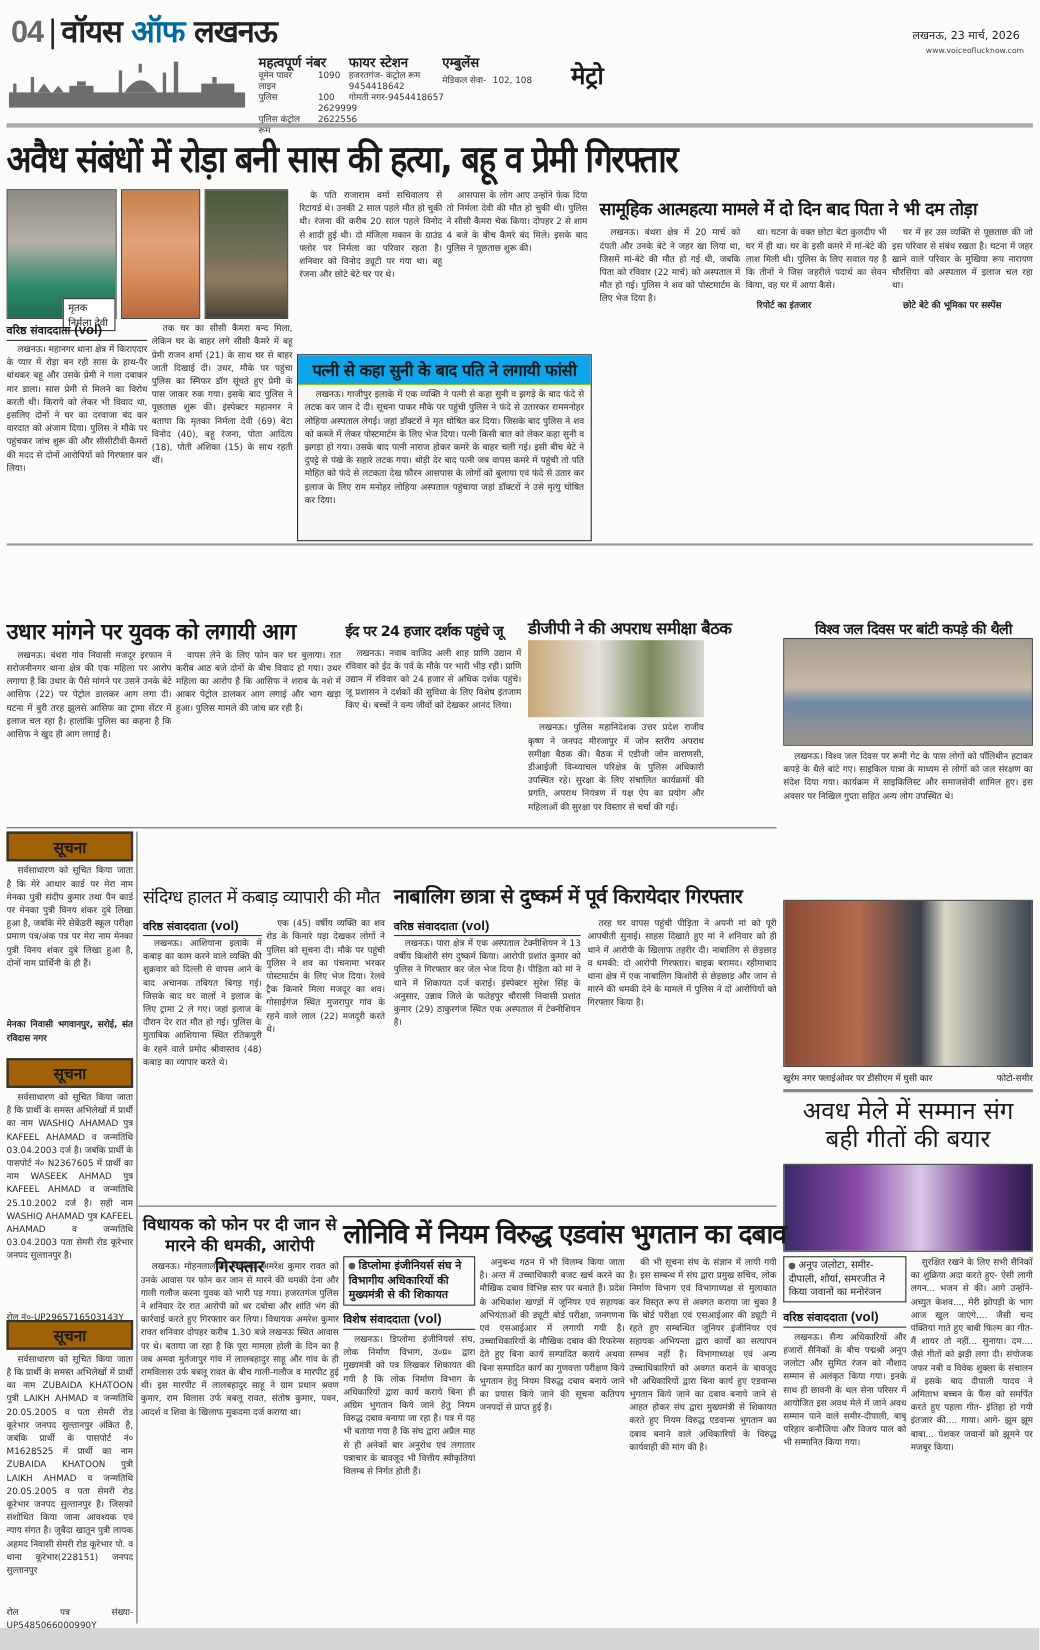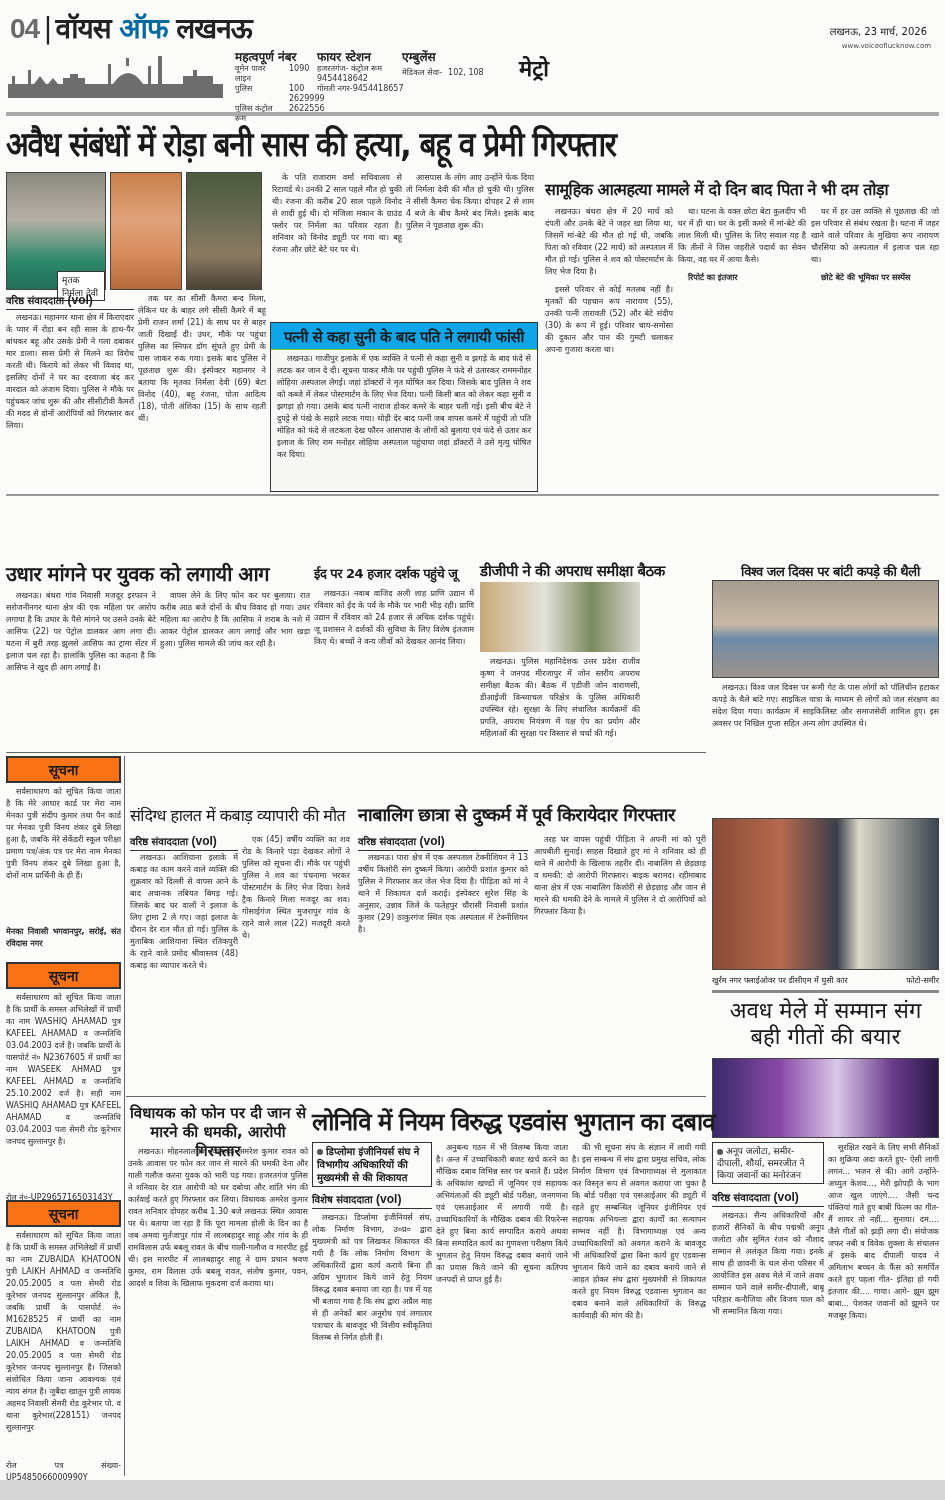--- a/index.html
+++ b/index.html
@@ -23,21 +23,21 @@
   .headline-main { left: 6px; top: 120px; width: 935px; font-size: 34px; font-weight: bold; letter-spacing: -1.5px; white-space: nowrap; font-family: "DejaVu Sans", sans-serif; transform: scaleX(0.88); transform-origin: left; }
   .photo { border: 1px solid #444; }
   .caption-box { background: #fff; border: 1px solid #333; font-size: 9px; padding: 1px 4px; }
   .byline { font-size: 10px; font-weight: bold; border-bottom: 1px solid #333; padding-bottom: 2px; }
   .byline b { font-family: "Liberation Sans", sans-serif; font-size: 12px; }
   .col { font-size: 8px; line-height: 12px; color: #2a2a2a; text-align: justify; overflow: hidden; }
   .col p { text-indent: 10px; }
   .h2 { font-size: 20px; font-weight: bold; white-space: nowrap; letter-spacing: -0.5px; }
   .h2l { font-size: 19px; font-weight: normal; white-space: nowrap; letter-spacing: -0.5px; }
   .box { border: 1px solid #333; }
-  .suchna { border: 2px solid #333; background: #f97316; text-align: center; font-weight: bold; font-size: 14px; padding: 2px 0; }
+  .suchna { border: 2px solid #333; background: #a16207; text-align: center; font-weight: bold; font-size: 14px; padding: 2px 0; }
   .vrule { width: 1px; background: #666; }
   .hrule { height: 1px; background: #666; }
   .pic { background: linear-gradient(135deg, #8a7d70, #c9b9a6 40%, #6f7f8a 70%, #3b4650); }
   .bottom-bar { left: 0; top: 1480px; width: 945px; height: 20px; background: #d6d6d6; }
   .bullet { display: inline-block; width: 6px; height: 6px; background: #555; border-radius: 50%; margin-right: 3px; vertical-align: middle; }
 </style>
 </head>
 <body>
 
 <div class="abs masthead-title">
@@ -133,21 +133,20 @@
 <div class="abs box" style="left:270px;top:322px;width:268px;height:170px;background:#f7f7f5;">
   <div class="h2" style="font-size:15px;padding:3px 6px;background:#0ea5e9;border-bottom:1px solid #84cc16;text-align:center;">पत्नी से कहा सुनी के बाद पति ने लगायी फांसी</div>
   <div class="col" style="padding:3px 6px;height:140px;">
       <p>लखनऊ। गाजीपुर इलाके में एक व्यक्ति ने पत्नी से कहा सुनी व झगड़े के बाद फंदे से लटक कर जान दे दी। सूचना पाकर मौके पर पहुंची पुलिस ने फंदे से उतारकर राममनोहर लोहिया अस्पताल लेगई। जहां डॉक्टरों ने मृत घोषित कर दिया। जिसके बाद पुलिस ने शव को कब्जे में लेकर पोस्टमार्टम के लिए भेज दिया। पत्नी किसी बात को लेकर कहा सुनी व झगड़ा हो गया। उसके बाद पत्नी नाराज होकर कमरे के बाहर चली गई। इसी बीच बेटे ने दुपट्टे से पंखे के सहारे लटक गया। थोड़ी देर बाद पत्नी जब वापस कमरे में पहुंची तो पति मोहित को फंदे से लटकता देख फौरन आसपास के लोगों को बुलाया एवं फंदे से उतार कर इलाज के लिए राम मनोहर लोहिया अस्पताल पहुंचाया जहां डॉक्टरों ने उसे मृत्यु घोषित कर दिया।</p>
     </div>
 </div>
 
 <div class="abs h2l" style="left:545px;top:178px;font-size:16px;font-weight:bold;">सामूहिक आत्महत्या मामले में दो दिन बाद पिता ने भी दम तोड़ा</div>
 <div class="abs col" style="left:545px;top:206px;width:128px;height:270px;">
   <p>लखनऊ। बंथरा क्षेत्र में 20 मार्च को दंपती और उनके बेटे ने जहर खा लिया था, जिसमें मां-बेटे की मौत हो गई थी, जबकि पिता को रविवार (22 मार्च) को अस्पताल में मौत हो गई। पुलिस ने शव को पोस्टमार्टम के लिए भेज दिया है।</p>
-  <p style="margin-top:6px;">इससे परिवार से कोई मतलब नहीं है। मृतकों की पहचान रूप नारायण (55), उनकी पत्नी तारावती (52) और बेटे संदीप (30) के रूप में हुई। परिवार चाय-समोसा की दुकान और पान की गुमटी चलाकर अपना गुजारा करता था।</p>
 </div>
 <div class="abs col" style="left:678px;top:206px;width:128px;height:270px;">
   <p>था। घटना के वक्त छोटा बेटा कुलदीप भी घर में ही था। घर के इसी कमरे में मां-बेटे की लाश मिली थी। पुलिस के लिए सवाल यह है कि तीनों ने जिस जहरीले पदार्थ का सेवन किया, वह घर में आया कैसे।</p>
   <p style="margin-top:6px;font-weight:bold;">रिपोर्ट का इंतजार</p>
 </div>
 <div class="abs col" style="left:811px;top:206px;width:128px;height:270px;">
   <p>घर में हर उस व्यक्ति से पूछताछ की जो इस परिवार से संबंध रखता है। घटना में जहर खाने वाले परिवार के मुखिया रूप नारायण चौरसिया को अस्पताल में इलाज चल रहा था।</p>
   <p style="margin-top:6px;font-weight:bold;">छोटे बेटे की भूमिका पर सस्पेंस</p>
 </div>
 

